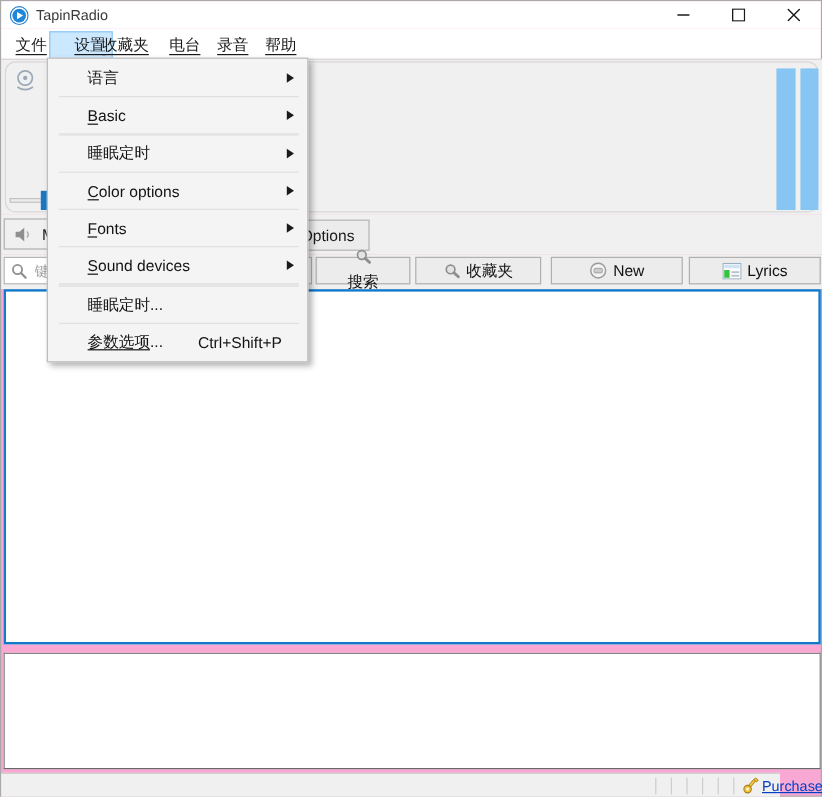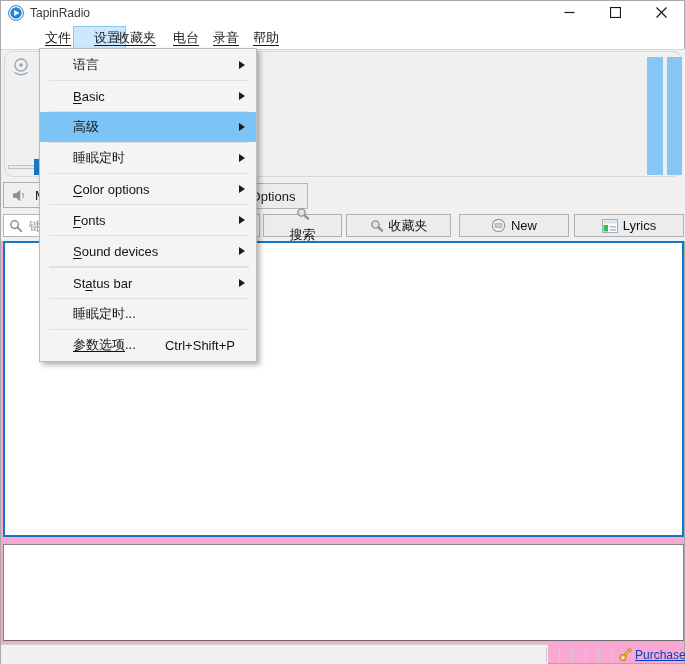--- a/index.html
+++ b/index.html
@@ -13,21 +13,21 @@
   
   .titlebar{position:absolute;top:0;left:0;right:0;height:23px;background:#fff;display:flex;align-items:center;}
   .app-icon{margin-left:7px;width:16px;height:16px;display:inline-flex;}
   .title{margin-left:6px;font-size:12px;color:#3a3a3a;}
   .win-controls{position:absolute;right:0;top:0;height:23px;display:flex;}
   .win-btn{width:46px;height:23px;display:flex;align-items:center;justify-content:center;background:transparent;border:none;padding:0;cursor:default;}
 
   
   .menubar{position:absolute;top:23px;left:0;right:0;height:25px;background:#fff;font-size:13px;}
   .menubar-item{position:absolute;top:2px;height:19px;display:flex;align-items:center;padding:1px 5px;
-    color:#1a1a1a;text-decoration:underline;text-underline-offset:3px;border:1px solid transparent;margin-left:32px;}
+    color:#1a1a1a;text-decoration:underline;text-underline-offset:3px;border:1px solid transparent;}
   .menubar-item.active{background:var(--menubar-active-bg);border:1px solid var(--menubar-active-border);}
 
   
   .player-panel{position:absolute;top:48px;left:0;width:685px;height:130px;background:#f0f0f0;border-top:1px solid #d9d9d9;box-sizing:border-box;}
   .player-frame{position:absolute;left:3px;top:1px;width:678px;height:126px;border:1px solid #d8d8d8;border-radius:9px;box-sizing:border-box;}
   .radio-logo{position:absolute;left:5px;top:4px;width:22px;height:22px;}
   .vu{position:absolute;top:5px;height:118px;background:var(--vu-bar);}
   .vu1{left:642px;width:16px;}
   .vu2{left:662px;width:15px;}
   .volume-track{position:absolute;left:3px;top:113px;width:40px;height:4px;border:1px solid #c2c2c2;background:#ececec;box-sizing:border-box;}
@@ -48,21 +48,21 @@
   .search-field input{border:none;outline:none;flex:1;min-width:0;font-size:12px;font-family:inherit;color:#333;margin-left:4px;background:transparent;}
   .search-field input::placeholder{color:#9c9c9c;opacity:1;}
   .tb-btn{position:absolute;top:2px;height:23px;background:#ececec;border:1px solid #b0b0b0;
     display:flex;align-items:center;justify-content:center;gap:5px;font-size:13px;color:#111;font-family:inherit;box-sizing:border-box;}
 
   
   .main-panel{position:absolute;top:240px;left:2px;width:681px;height:296px;background:#fff;border:2px solid var(--accent-blue);box-sizing:border-box;}
   .lower-panel{position:absolute;top:543px;left:2px;width:681px;height:97px;background:#fff;border:1px solid #858585;border-bottom-color:#696969;box-sizing:border-box;}
 
   
-  .statusbar{position:absolute;top:643px;left:0;width:547px;height:21px;background:#f0f0f0;border-top:1px solid #cfcfcf;box-sizing:border-box;}
+  .statusbar{position:absolute;top:643px;left:0;width:649px;height:21px;background:#f0f0f0;border-top:1px solid #cfcfcf;box-sizing:border-box;}
   .status-sep{position:absolute;top:3px;width:1px;height:14px;background:#cdcdcd;}
   .purchase-icon{position:absolute;left:618px;top:3px;width:14px;height:14px;}
   .purchase-link{position:absolute;left:634px;top:3px;font-size:12px;color:var(--link-blue);text-decoration:underline;white-space:nowrap;}
 
   
   .menu-popup{position:absolute;left:38px;top:47px;width:218px;background:#f4f4f4;border:1px solid #bcbcbc;
     box-shadow:3px 3px 5px rgba(0,0,0,0.30);z-index:50;padding:1px 0;box-sizing:border-box;}
   .menu-item{position:relative;height:30px;display:flex;align-items:center;padding-left:33px;font-size:13px;color:#141414;box-sizing:border-box;}
   .menu-item.hl{background:var(--menu-highlight);}
   .menu-item u{text-underline-offset:2px;}
@@ -223,24 +223,20 @@
       <div class="menu-item">
         <span>语言</span>
         <span class="mi-arrow"></span>
       </div>
       <div class="menu-sep"></div>
       <div class="menu-item">
         <span><u>B</u>asic</span>
         <span class="mi-arrow"></span>
       </div>
       <div class="menu-sep"></div>
-      <div class="menu-item hl">
-        <span>高级</span>
-        <span class="mi-arrow"></span>
-      </div>
       <div class="menu-sep"></div>
       <div class="menu-item">
         <span>睡眠定时</span>
         <span class="mi-arrow"></span>
       </div>
       <div class="menu-sep"></div>
       <div class="menu-item">
         <span><u>C</u>olor options</span>
         <span class="mi-arrow"></span>
       </div>
@@ -249,24 +245,20 @@
         <span><u>F</u>onts</span>
         <span class="mi-arrow"></span>
       </div>
       <div class="menu-sep"></div>
       <div class="menu-item">
         <span><u>S</u>ound devices</span>
         <span class="mi-arrow"></span>
       </div>
       <div class="menu-sep"></div>
       <div class="menu-sep"></div>
-      <div class="menu-item">
-        <span>St<u>a</u>tus bar</span>
-        <span class="mi-arrow"></span>
-      </div>
       <div class="menu-sep"></div>
       <div class="menu-item">
         <span>睡眠定时...</span>
       </div>
       <div class="menu-sep"></div>
       <div class="menu-item">
         <span><u>参数选项</u>...</span>
         <span class="mi-shortcut">Ctrl+Shift+P</span>
       </div>
     </div>

